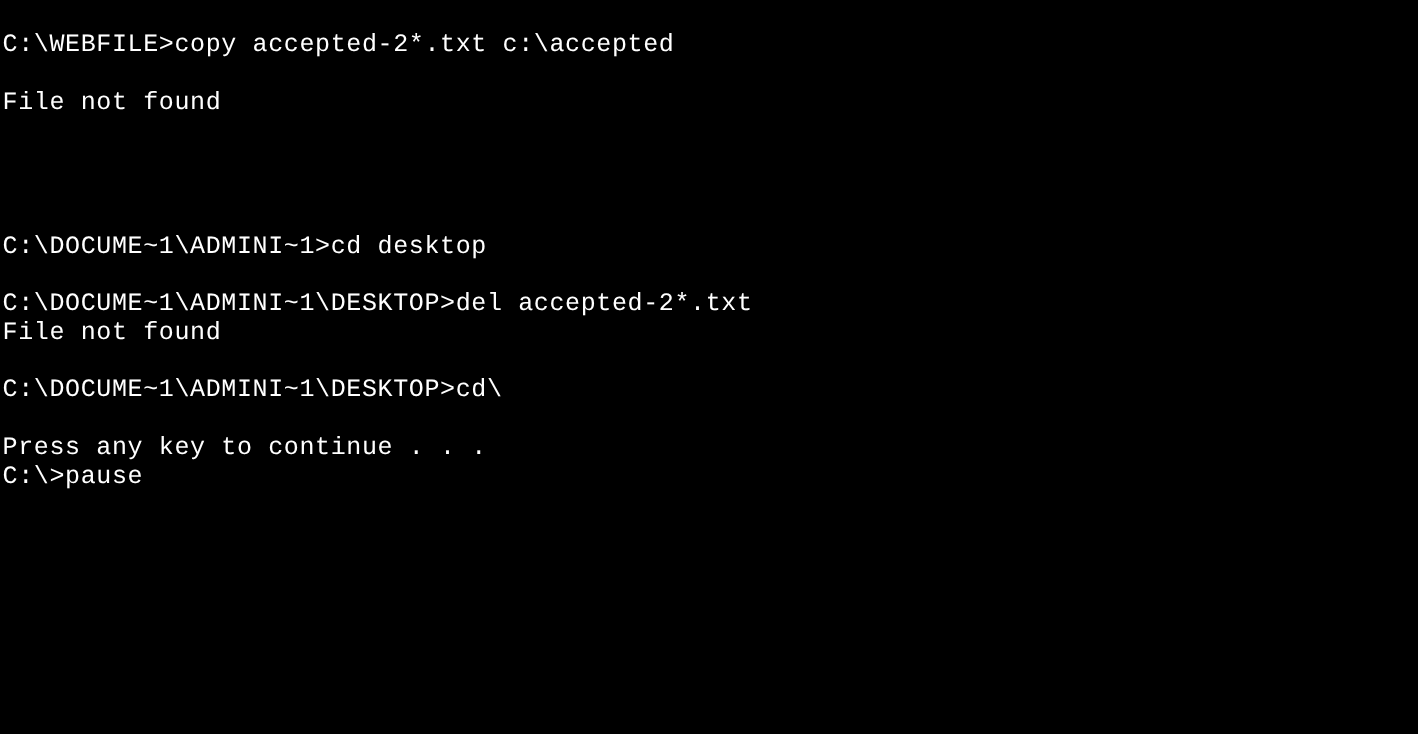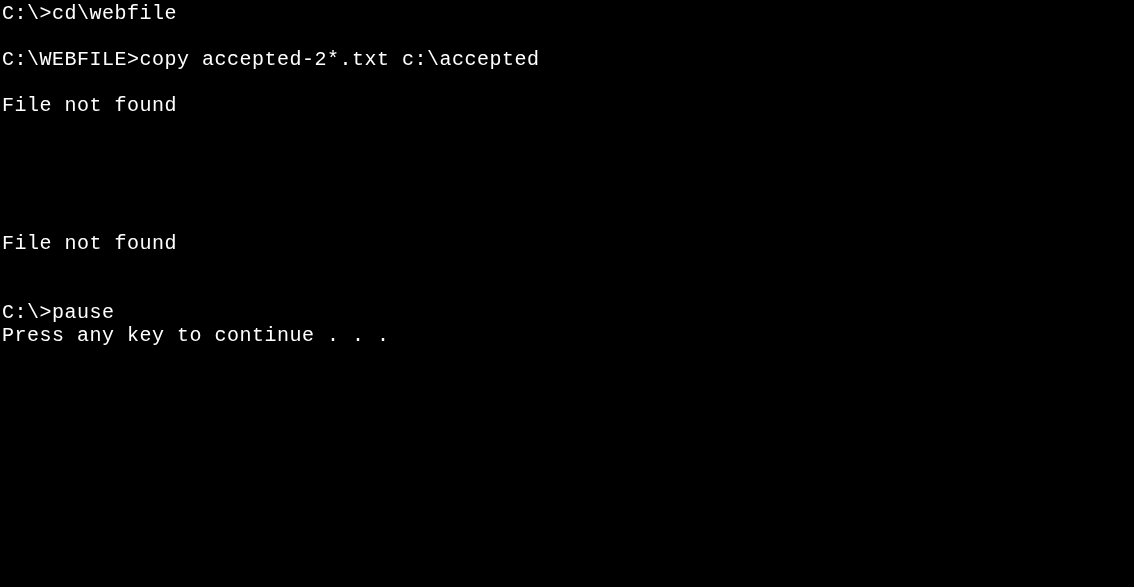--- a/index.html
+++ b/index.html
@@ -23,28 +23,30 @@
       white-space: pre;
     }
     .blank {
       height: 1.15em;
     }
   </style>
 </head>
 <body>
 
 <div>
-  <div class="line">C:\&gt;cd\webfile</div>
   <div class="blank"></div>
   <div class="line">C:\WEBFILE&gt;copy accepted-2*.txt c:\accepted</div>
   <div class="blank"></div>
   <div class="line">File not found</div>
   <div class="blank"></div>
   <div class="blank"></div>
   <div class="blank"></div>
   <div class="blank"></div>
+  <div class="line">C:\DOCUME~1\ADMINI~1&gt;cd desktop</div>
   <div class="blank"></div>
+  <div class="line">C:\DOCUME~1\ADMINI~1\DESKTOP&gt;del accepted-2*.txt</div>
   <div class="line">File not found</div>
   <div class="blank"></div>
+  <div class="line">C:\DOCUME~1\ADMINI~1\DESKTOP&gt;cd\</div>
   <div class="blank"></div>
+  <div class="line">Press any key to continue . . .</div>
   <div class="line">C:\&gt;pause</div>
-  <div class="line">Press any key to continue . . .</div>
 </div>
 
 </body></html>

